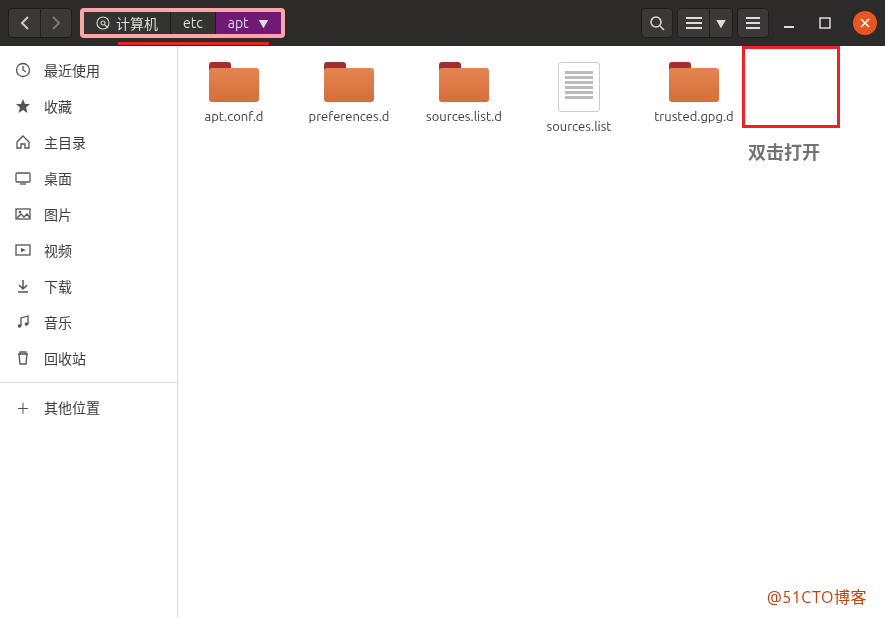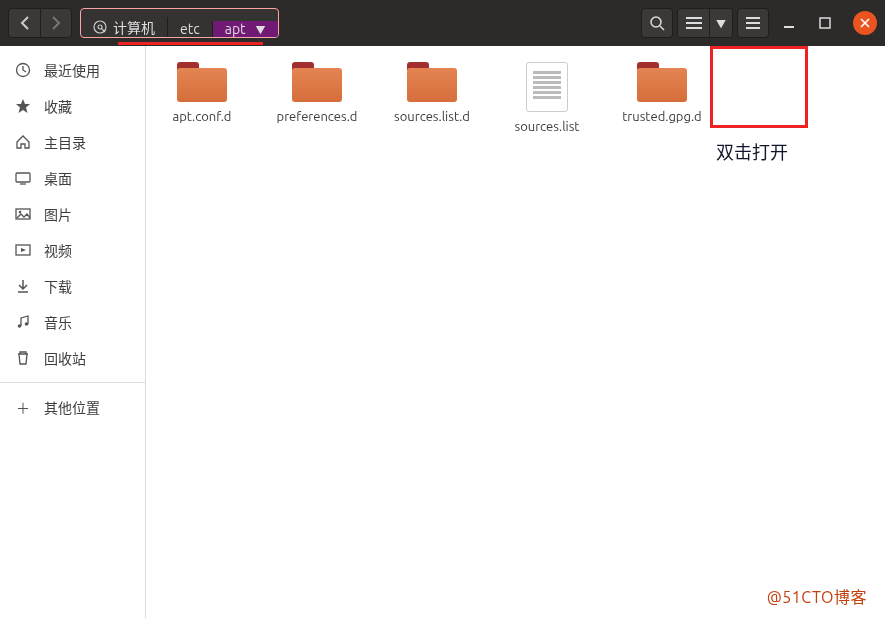--- a/index.html
+++ b/index.html
@@ -6,50 +6,50 @@
   body { width: 885px; height: 618px; background: #fff; overflow: hidden; position: relative; }
 
   
   .header { height: 46px; background: #2c2b2a; display: flex; align-items: center; padding: 0 8px; color: #ddd; }
   .hbtn { height: 30px; background: #3a3938; border: 1px solid #1f1e1d; border-radius: 4px; display: inline-flex; align-items: center; justify-content: center; margin-right: 4px; color: #ddd; cursor: pointer; }
   .hbtn.nav { width: 32px; font-size: 16px; }
   .hbtn.nav:first-child { border-top-right-radius: 0; border-bottom-right-radius: 0; margin-right: 0; border-right: none; }
   .hbtn.nav:nth-child(2) { border-top-left-radius: 0; border-bottom-left-radius: 0; }
   .hbtn.square { width: 32px; }
   .crumbs-wrap { position: relative; display: flex; margin-left: 4px; }
-  .crumbs { display: flex; border: 1px solid #fca5a5; border-radius: 4px; overflow: hidden; background: #343332; height: 30px; align-items: flex-end; }
+  .crumbs { display: flex; border: 4px solid #fca5a5; border-radius: 4px; overflow: hidden; background: #343332; height: 30px; }
   .crumb { padding: 0 12px; display: inline-flex; align-items: center; gap: 6px; border-right: 1px solid #1f1e1d; font-size: 14px; color: #ddd; cursor: pointer; }
   .crumb:last-child { border-right: none; }
   .crumb.active { background: #701a75; }
   .crumb .arrow { margin-left: 4px; font-size: 10px; }
   .redline { position: absolute; left: 0; right: 100px; bottom: -7px; height: 3px; background: #e22; pointer-events: none; }
   .spacer { flex: 1; }
   .splitbtn { display: inline-flex; height: 30px; border: 1px solid #1f1e1d; border-radius: 4px; overflow: hidden; margin-right: 4px; }
   .splitbtn .part { width: 32px; display: inline-flex; align-items: center; justify-content: center; background: #3a3938; border-right: 1px solid #1f1e1d; cursor: pointer; color:#ddd; }
   .splitbtn .part:last-child { border-right: none; width: 22px; font-size: 10px; }
   .closebtn { width: 24px; height: 24px; border-radius: 50%; background: #e95420; display:inline-flex; align-items:center; justify-content:center; color:#fff; margin-left:8px; cursor:pointer; }
 
   
   .main { display: flex; height: calc(618px - 46px); }
-  .sidebar { width: 146px; background: #fff; border-right: 1px solid #e0dad6; padding-top: 6px; }
+  .sidebar { width: 178px; background: #fff; border-right: 1px solid #e0dad6; padding-top: 6px; }
   .side-group { border-bottom: 1px solid #e0dad6; padding-bottom: 6px; margin-bottom: 6px; }
   .side-item { height: 36px; display: flex; align-items: center; gap: 12px; padding: 0 14px; font-size: 14px; color: #3d3d3d; cursor: pointer; }
   .side-icon { width: 18px; display:inline-flex; justify-content:center; color:#555; }
 
   .content { flex: 1; position: relative; background: #fff; padding: 12px 6px; }
   .grid { display: flex; flex-wrap: wrap; gap: 15px; }
   .item { width: 100px; display: flex; flex-direction: column; align-items: center; text-align: center; font-size: 13px; color: #3d3d3d; cursor: pointer; padding: 4px 0 12px; position: relative; }
   .item .label { margin-top: 6px; line-height: 1.25; word-break: break-word; }
   .folder-icon { width: 50px; height: 40px; position: relative; }
   .folder-icon .tab { position: absolute; top: 0; left: 0; width: 22px; height: 8px; background: #a22e2e; border-top-left-radius: 3px; border-top-right-radius: 3px; }
   .folder-icon .body { position: absolute; top: 6px; left: 0; right: 0; bottom: 0; background: linear-gradient(#e38452,#d66e3b); border-radius: 3px; }
   .file-icon { width: 42px; height: 50px; background: #fff; border: 1px solid #ccc; border-radius: 3px; position: relative; padding: 8px 6px; }
   .file-icon::before { content:""; display:block; height:3px; background:#bbb; box-shadow: 0 5px 0 #bbb, 0 10px 0 #bbb, 0 15px 0 #bbb, 0 20px 0 #bbb, 0 25px 0 #bbb; }
   .highlight-box { position:absolute; border: 3px solid #e22; pointer-events: none; }
-  .annotation-text { position:absolute; color:#0f172a; font-size:18px; font-weight:400; }
+  .annotation-text { position:absolute; color:#737373; font-size:18px; font-weight:700; }
   .watermark { position:absolute; right: 18px; bottom: 10px; color: #c2410c; font-size: 16px; letter-spacing: 0.5px; }
 
   svg { display:block; }
 </style>
 </head>
 <body>
 
 <div class="header">
   <div class="hbtn nav">
     <svg width="10" height="14" viewBox="0 0 10 14">

